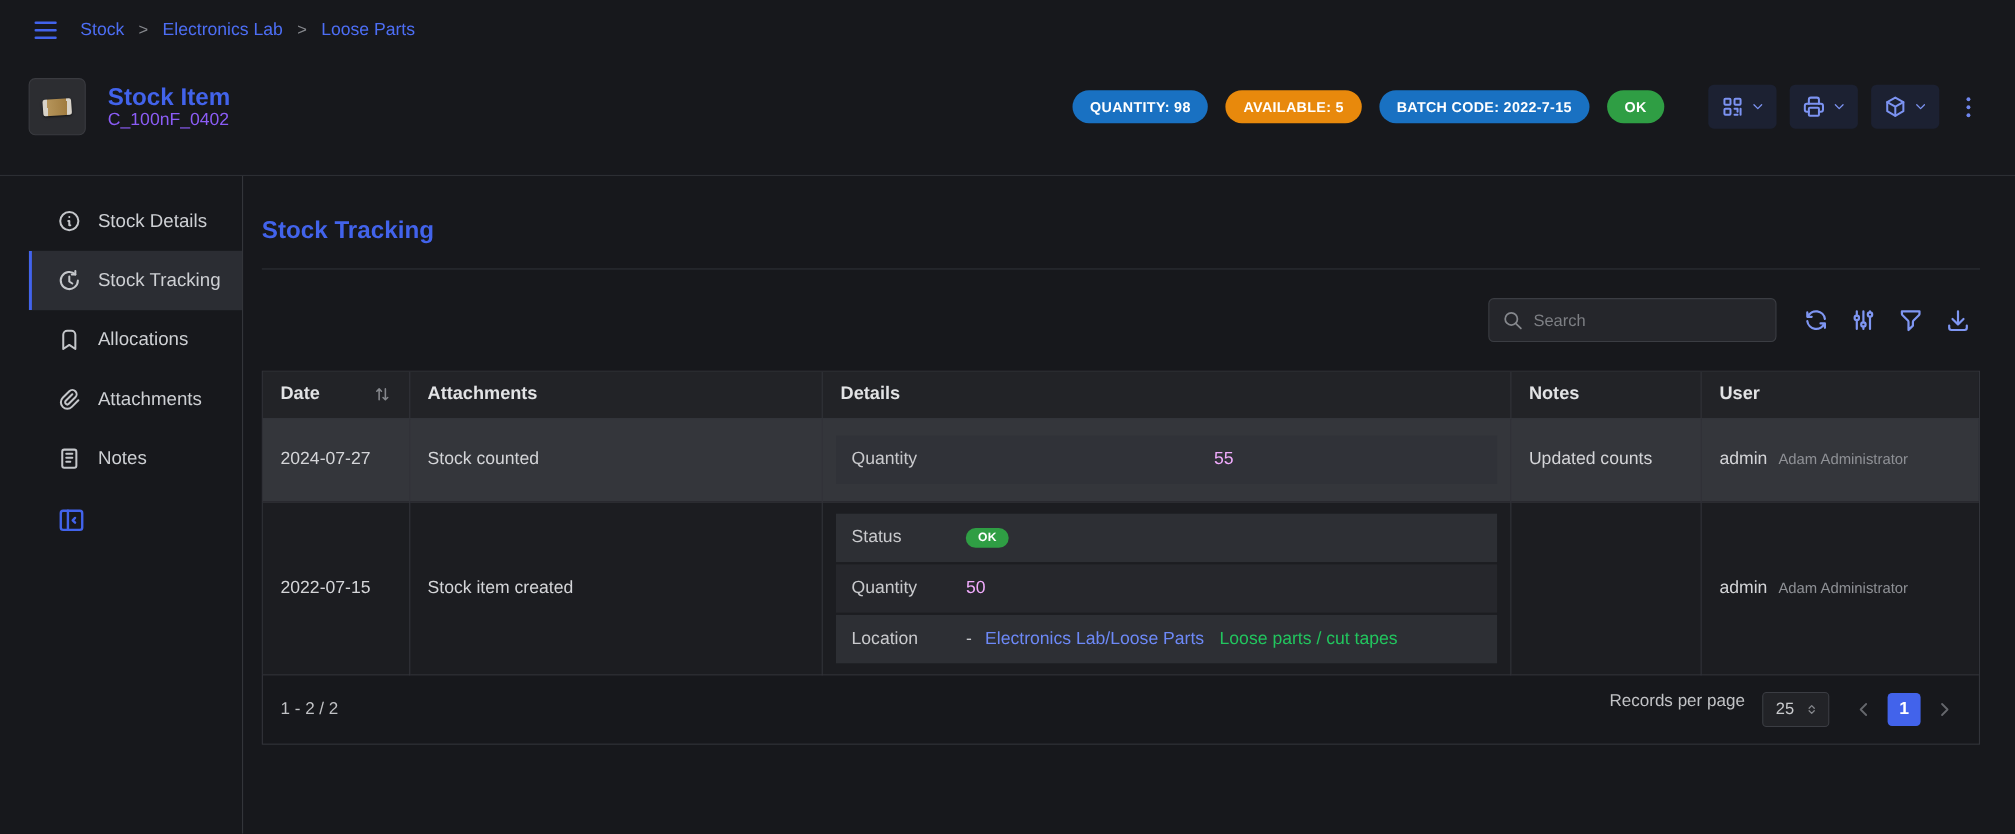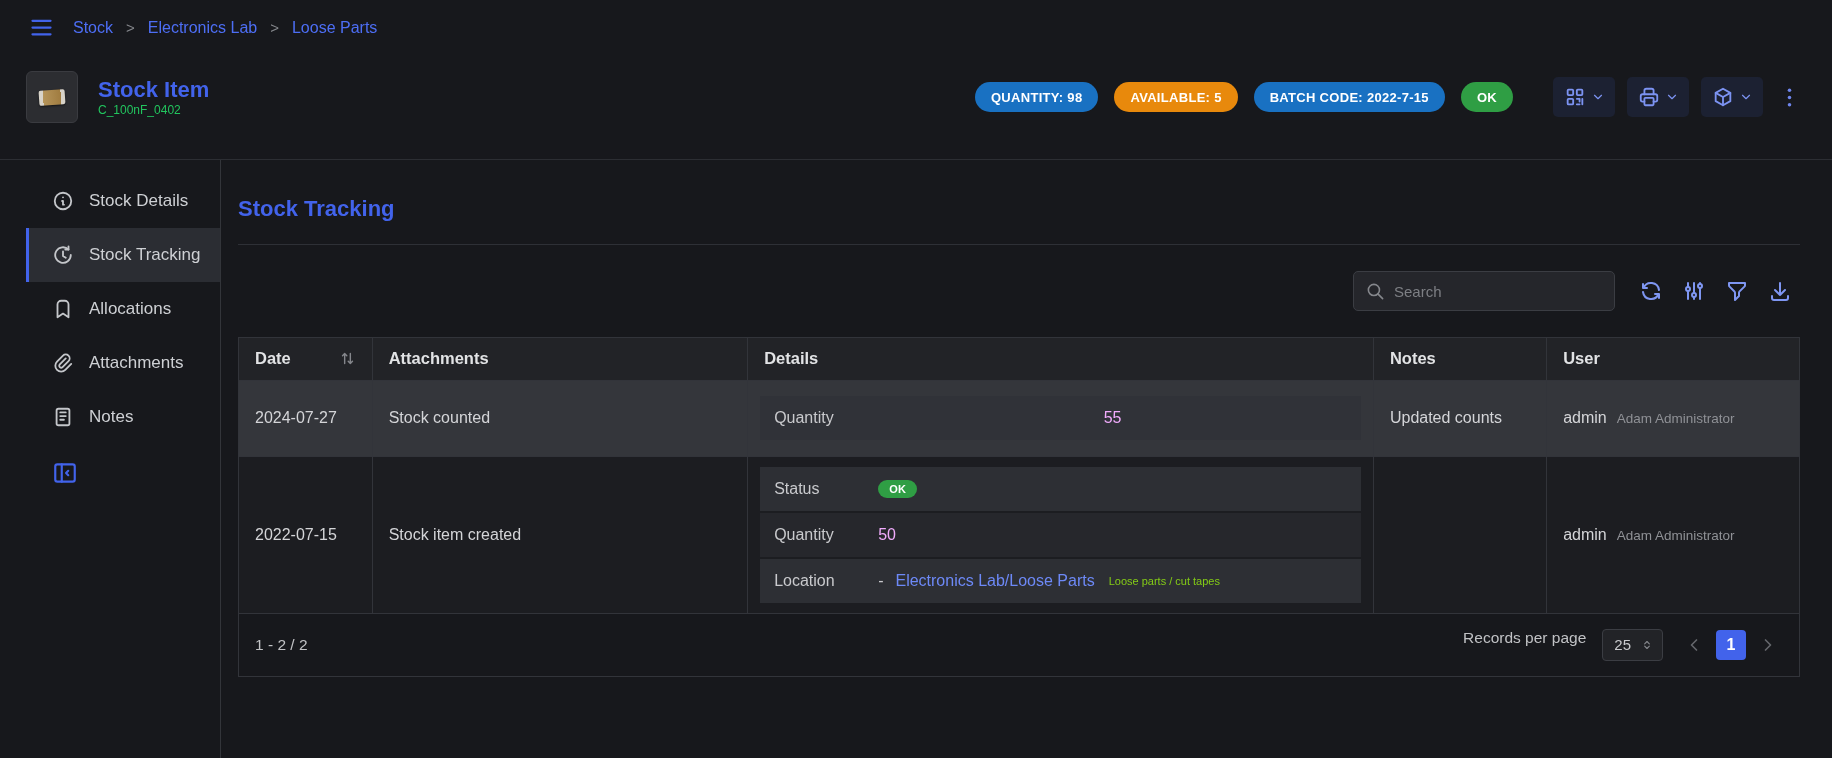--- a/index.html
+++ b/index.html
@@ -23,21 +23,21 @@
 
   
   .header { display:flex; align-items:center; padding:26px 30px 36px 26px; }
   .thumb { width:52px; height:52px; background:#2c2d31; border:1px solid #3a3b40; border-radius:6px;
            display:flex; align-items:center; justify-content:center; cursor:pointer; flex-shrink:0; }
   .cap { width:26px; height:15px; border-radius:2px; transform:rotate(-4deg);
          background:linear-gradient(90deg,#d8d3c9 0%,#d8d3c9 16%,#b5945a 16%,#a07c40 84%,#d8d3c9 84%);
          box-shadow:0 1px 2px rgba(0,0,0,.6); }
   .titles { margin-left:20px; }
   .title { font-size:22px; font-weight:700; color:#4263eb; }
-  .subtitle { margin-top:0; font-size:12px; color:#22c55e; }
+  .subtitle { margin-top:0; font-size:16px; color:#8b5cf6; }
   .spacer { flex:1; }
   .badges { display:flex; align-items:center; gap:16px; margin-right:40px; }
   .badge { height:30px; padding:0 16px; border-radius:15px; color:#fff; font-size:13px; font-weight:700;
            display:flex; align-items:center; letter-spacing:.3px; white-space:nowrap; }
   .actions { display:flex; align-items:center; gap:12px; }
   .action-btn { width:62px; height:40px; border-radius:5px; border:none; background:#1c2132; color:#7c93f2;
                 display:flex; align-items:center; justify-content:center; gap:5px; cursor:pointer; }
   .dots { background:none; border:none; color:#6f86ee; margin-left:14px; cursor:pointer; display:flex; }
   .dots .i { width:25px; height:25px; }
   .divider { border:none; border-top:1px solid #2c2e33; }
@@ -88,21 +88,21 @@
   .detail-row + .detail-row { margin-top:2px; }
   .detail-row.alt { background:#26272c; }
   tr.hl .detail-row { background:#303238; }
   .detail-key { width:104px; flex-shrink:0; font-size:16px; color:#c9cacd; }
   .detail-value { font-size:16px; color:#f0abfc; }
   .detail-value.centered { flex:1; text-align:center; }
   .mini-badge { font-size:11px; font-weight:700; color:#fff; padding:3px 11px; border-radius:10px;
                 letter-spacing:.3px; }
   .detail-prefix { color:#c9cacd; margin-right:12px; }
   .detail-link { color:#6d89f7; text-decoration:none; font-size:16px; white-space:nowrap; }
-  .detail-extra { color:#84cc16; font-size:11px; margin-left:14px; white-space:nowrap;
+  .detail-extra { color:#22c55e; font-size:16px; margin-left:14px; white-space:nowrap;
                   overflow:hidden; text-overflow:ellipsis; }
   .user-cell { display:flex; align-items:baseline; gap:10px; }
   .username { font-size:16px; color:#d4d5d8; }
   .fullname { font-size:13.5px; color:#8f9196; }
 
   
   .tfooter { display:flex; justify-content:space-between; align-items:center; height:62px;
              padding:0 16px; font-size:15.5px; color:#c1c2c5; }
   .pager { display:flex; gap:16px; }
   .pp-select { display:flex; align-items:center; gap:9px; height:32px; padding:0 8px 0 11px;

